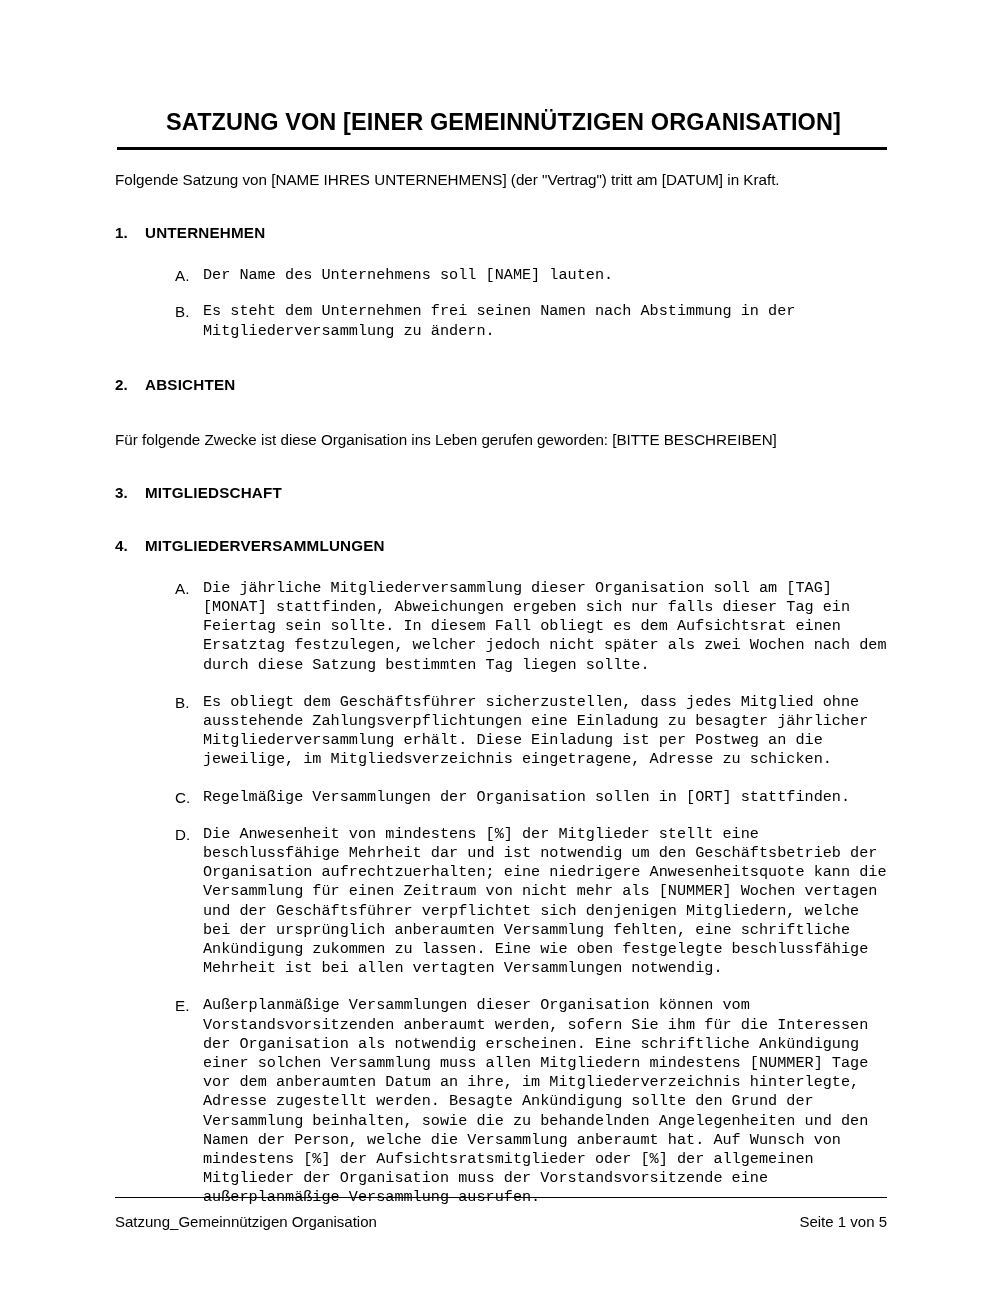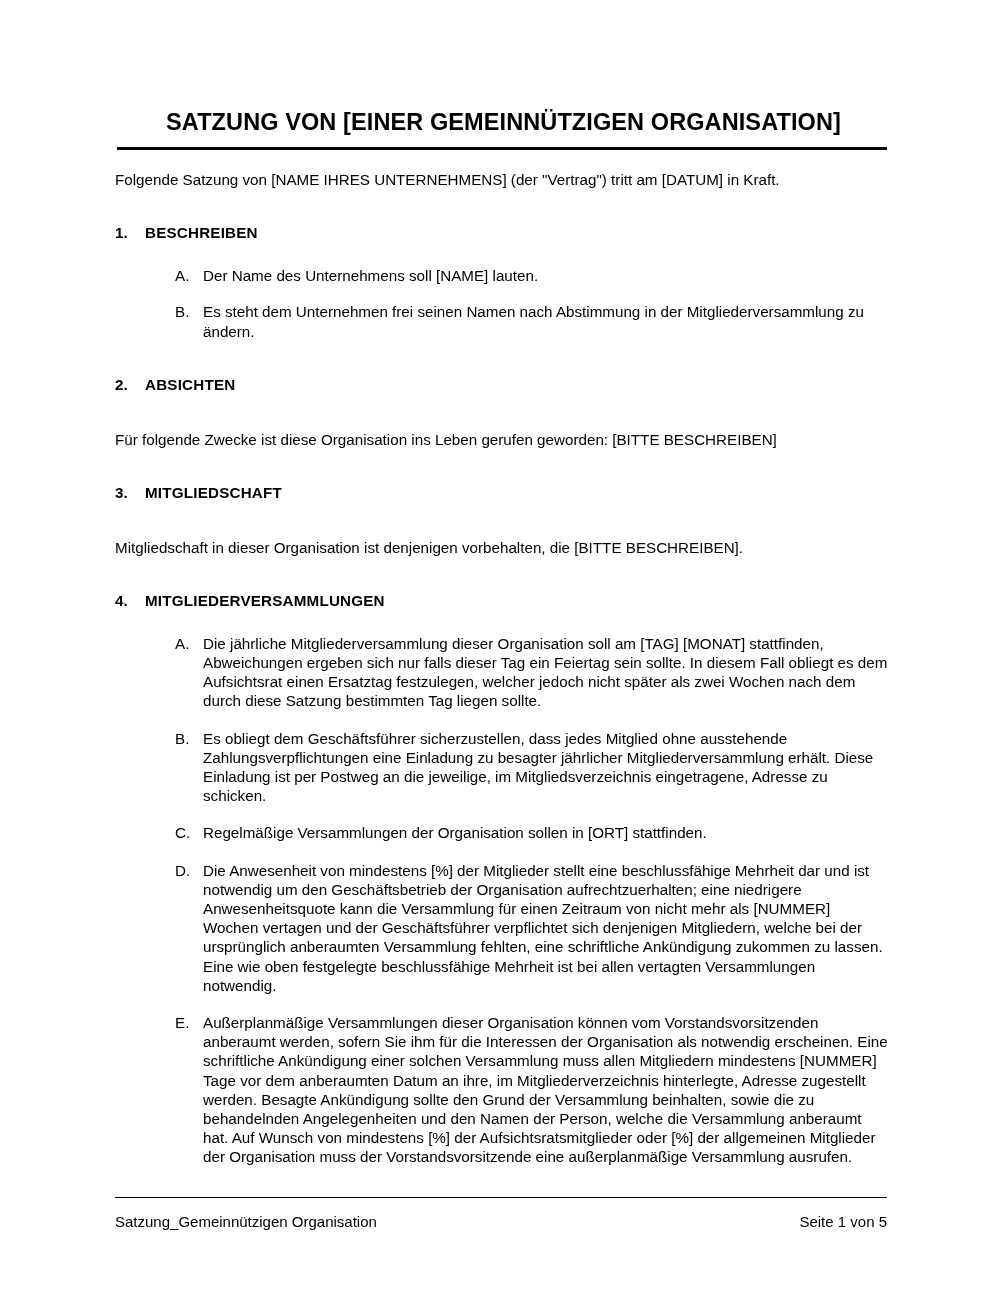--- a/index.html
+++ b/index.html
@@ -113,20 +113,21 @@
 
   .sub-letter {
     flex: 0 0 28px;
     width: 28px;
     margin-left: 60px;
   }
 
   .sub-text {
     flex: 1 1 auto;
     padding-right: 2px;
+    font-family: Liberation Mono, monospace;
   }
 
   
   .sub-list.wide .sub-item {
     margin-bottom: 18px;
   }
 
   
   .footer {
     position: absolute;
@@ -165,21 +166,21 @@
 
     <h1 class="doc-title">SATZUNG VON [EINER GEMEINNÜTZIGEN ORGANISATION]</h1>
 
     <hr class="title-rule">
 
     <p class="body-para intro">Folgende Satzung von [NAME IHRES UNTERNEHMENS] (der "Vertrag") tritt am [DATUM] in Kraft.</p>
 
     <div class="section">
       <div class="section-heading">
         <span class="section-num">1.</span>
-        <span class="section-title-text">BESCHREIBEN</span>
+        <span class="section-title-text">UNTERNEHMEN</span>
       </div>
       <ul class="sub-list">
         <li class="sub-item">
           <span class="sub-letter">A.</span>
           <span class="sub-text">Der Name des Unternehmens soll [NAME] lauten.</span>
         </li>
         <li class="sub-item">
           <span class="sub-letter">B.</span>
           <span class="sub-text">Es steht dem Unternehmen frei seinen Namen nach Abstimmung in der Mitgliederversammlung zu ändern.</span>
         </li>
@@ -192,21 +193,20 @@
         <span class="section-title-text">ABSICHTEN</span>
       </div>
       <p class="body-para section-body">Für folgende Zwecke ist diese Organisation ins Leben gerufen geworden: [BITTE BESCHREIBEN]</p>
     </div>
 
     <div class="section">
       <div class="section-heading">
         <span class="section-num">3.</span>
         <span class="section-title-text">MITGLIEDSCHAFT</span>
       </div>
-      <p class="body-para section-body">Mitgliedschaft in dieser Organisation ist denjenigen vorbehalten, die [BITTE BESCHREIBEN].</p>
     </div>
 
     <div class="section">
       <div class="section-heading">
         <span class="section-num">4.</span>
         <span class="section-title-text">MITGLIEDERVERSAMMLUNGEN</span>
       </div>
       <ul class="sub-list wide">
         <li class="sub-item">
           <span class="sub-letter">A.</span>

